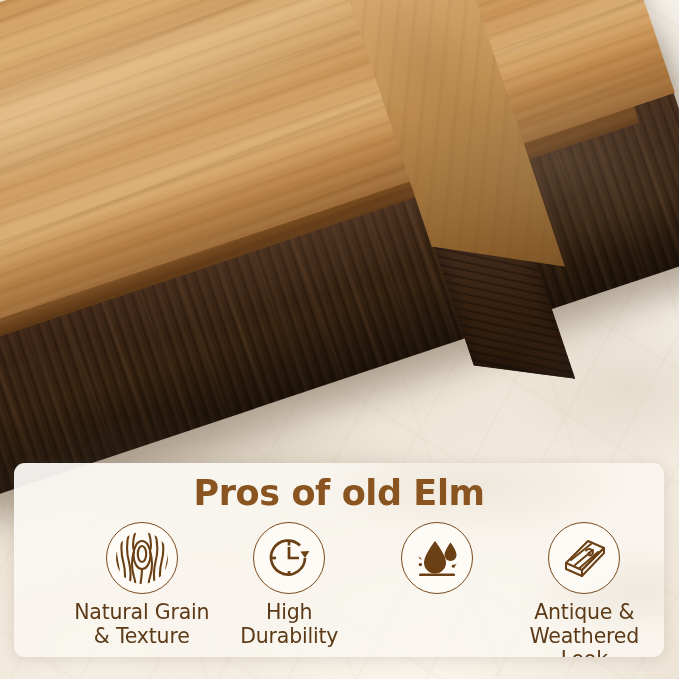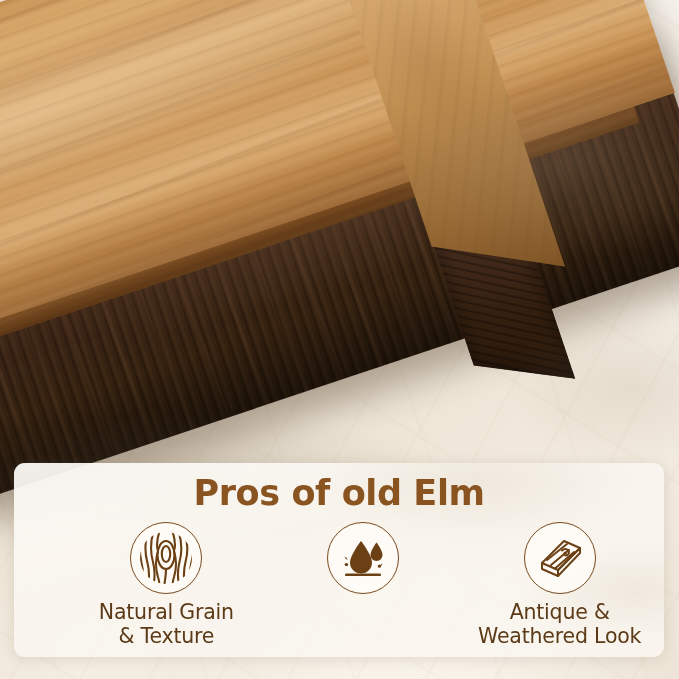--- a/index.html
+++ b/index.html
@@ -328,20 +328,36 @@
                 <path d="M53.5 2 C57 13 57 24 54.5 33 C52.5 41 52.5 50 54.5 58"></path>
                 <path d="M29 40 C29 46 28 52 27 58"></path>
               </g>
             </g>
           </svg>
         </div>
         <div class="feature-label">Natural Grain
 &amp; Texture</div>
       </div>
 
+      <div class="feature">
+        <div class="icon-badge">
+          <svg width="50" height="50" viewBox="0 0 50 50" aria-hidden="true">
+            <g fill="none" stroke="#6b4015" stroke-width="2.7" stroke-linecap="butt">
+              <path d="M36 12.5 A17 17 0 1 0 41 25"></path>
+              <path d="M25 14 L25 25 L35 25"></path>
+              <path d="M25 8 L25 12.5"></path>
+              <path d="M25 38 L25 42"></path>
+              <path d="M8 25 L12 25"></path>
+            </g>
+            <path d="M41 25 L36.4 18.6 L45.4 18.1 Z" fill="#6b4015"></path>
+          </svg>
+        </div>
+        <div class="feature-label">High
+Durability</div>
+      </div>
 
       <div class="feature">
         <div class="icon-badge">
           <svg width="50" height="50" viewBox="0 0 50 50" aria-hidden="true">
             <g fill="#6b4015">
               <path d="M23 8 C23 8 12 22 12 29.5 C12 35.8 16.9 40.5 23 40.5 C29.1 40.5 34 35.8 34 29.5 C34 22 23 8 23 8 Z"></path>
               <path d="M38.5 9.5 C38.5 9.5 32.5 17.5 32.5 21.8 C32.5 25.3 35.2 28 38.5 28 C41.8 28 44.5 25.3 44.5 21.8 C44.5 17.5 38.5 9.5 38.5 9.5 Z"></path>
               <circle cx="8.4" cy="31.6" r="1.7"></circle>
               <path d="M6.4 23.6 q2.6 .7 3.4 3.1 q-2.6 -.5 -3.4 -3.1 Z"></path>
               <circle cx="41.4" cy="33.2" r="1.6"></circle>

